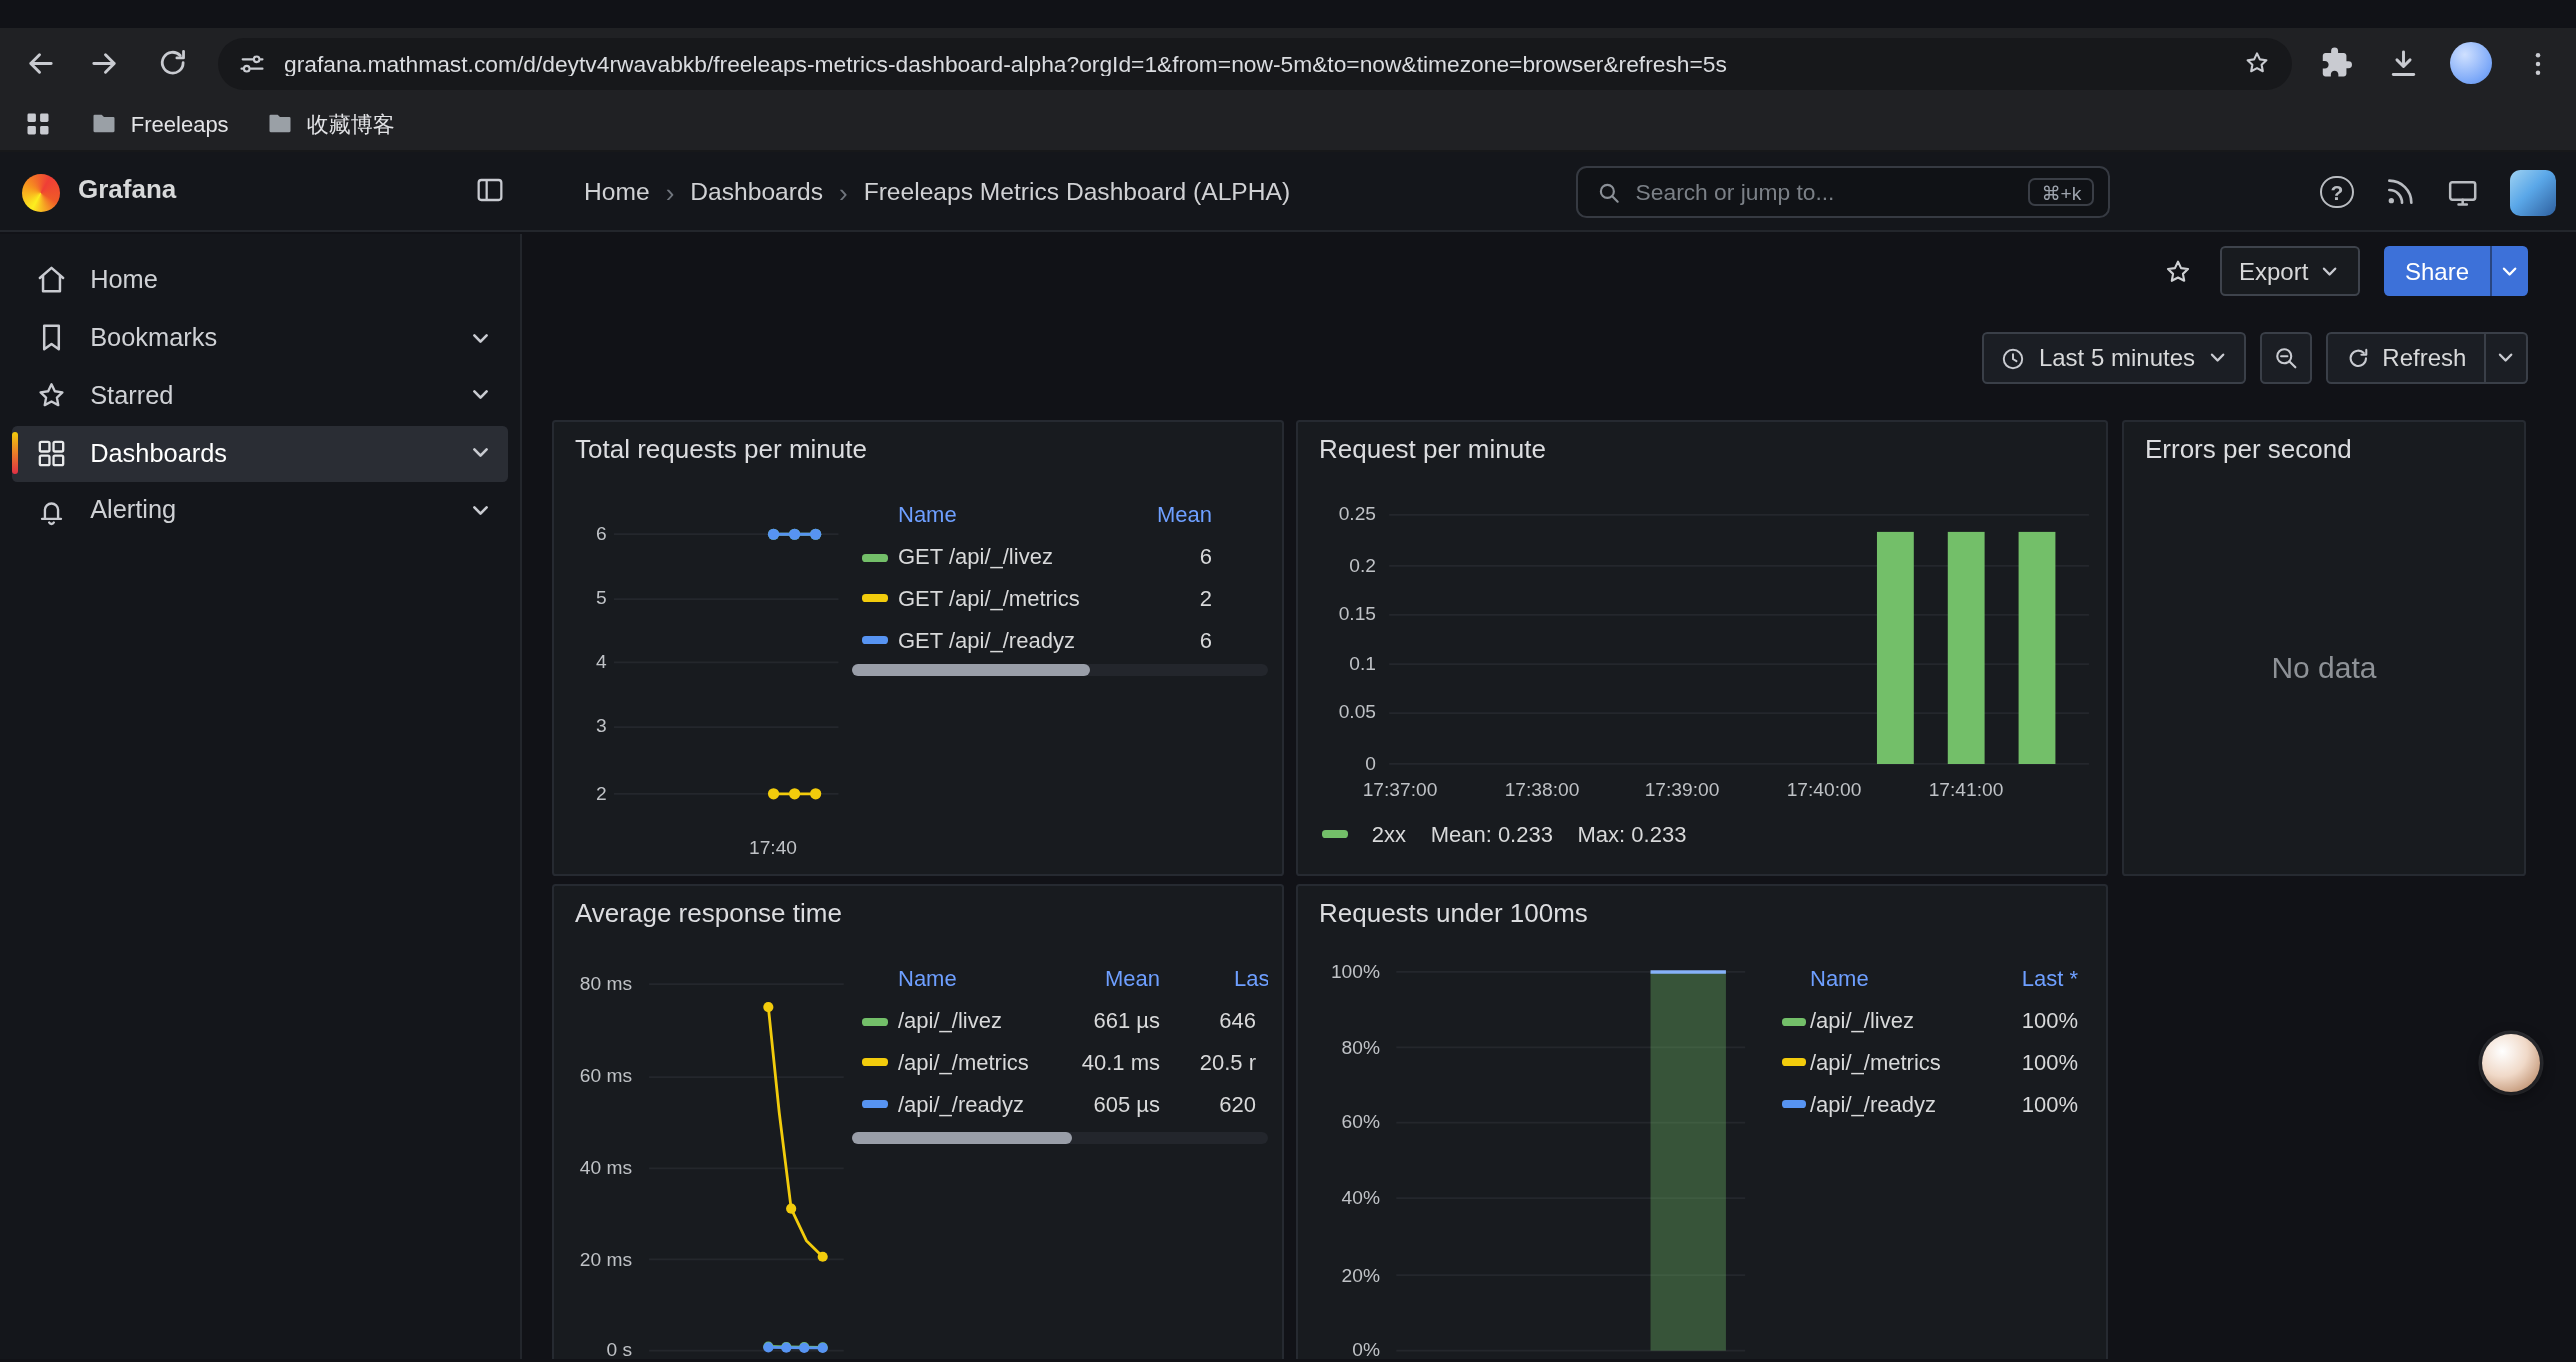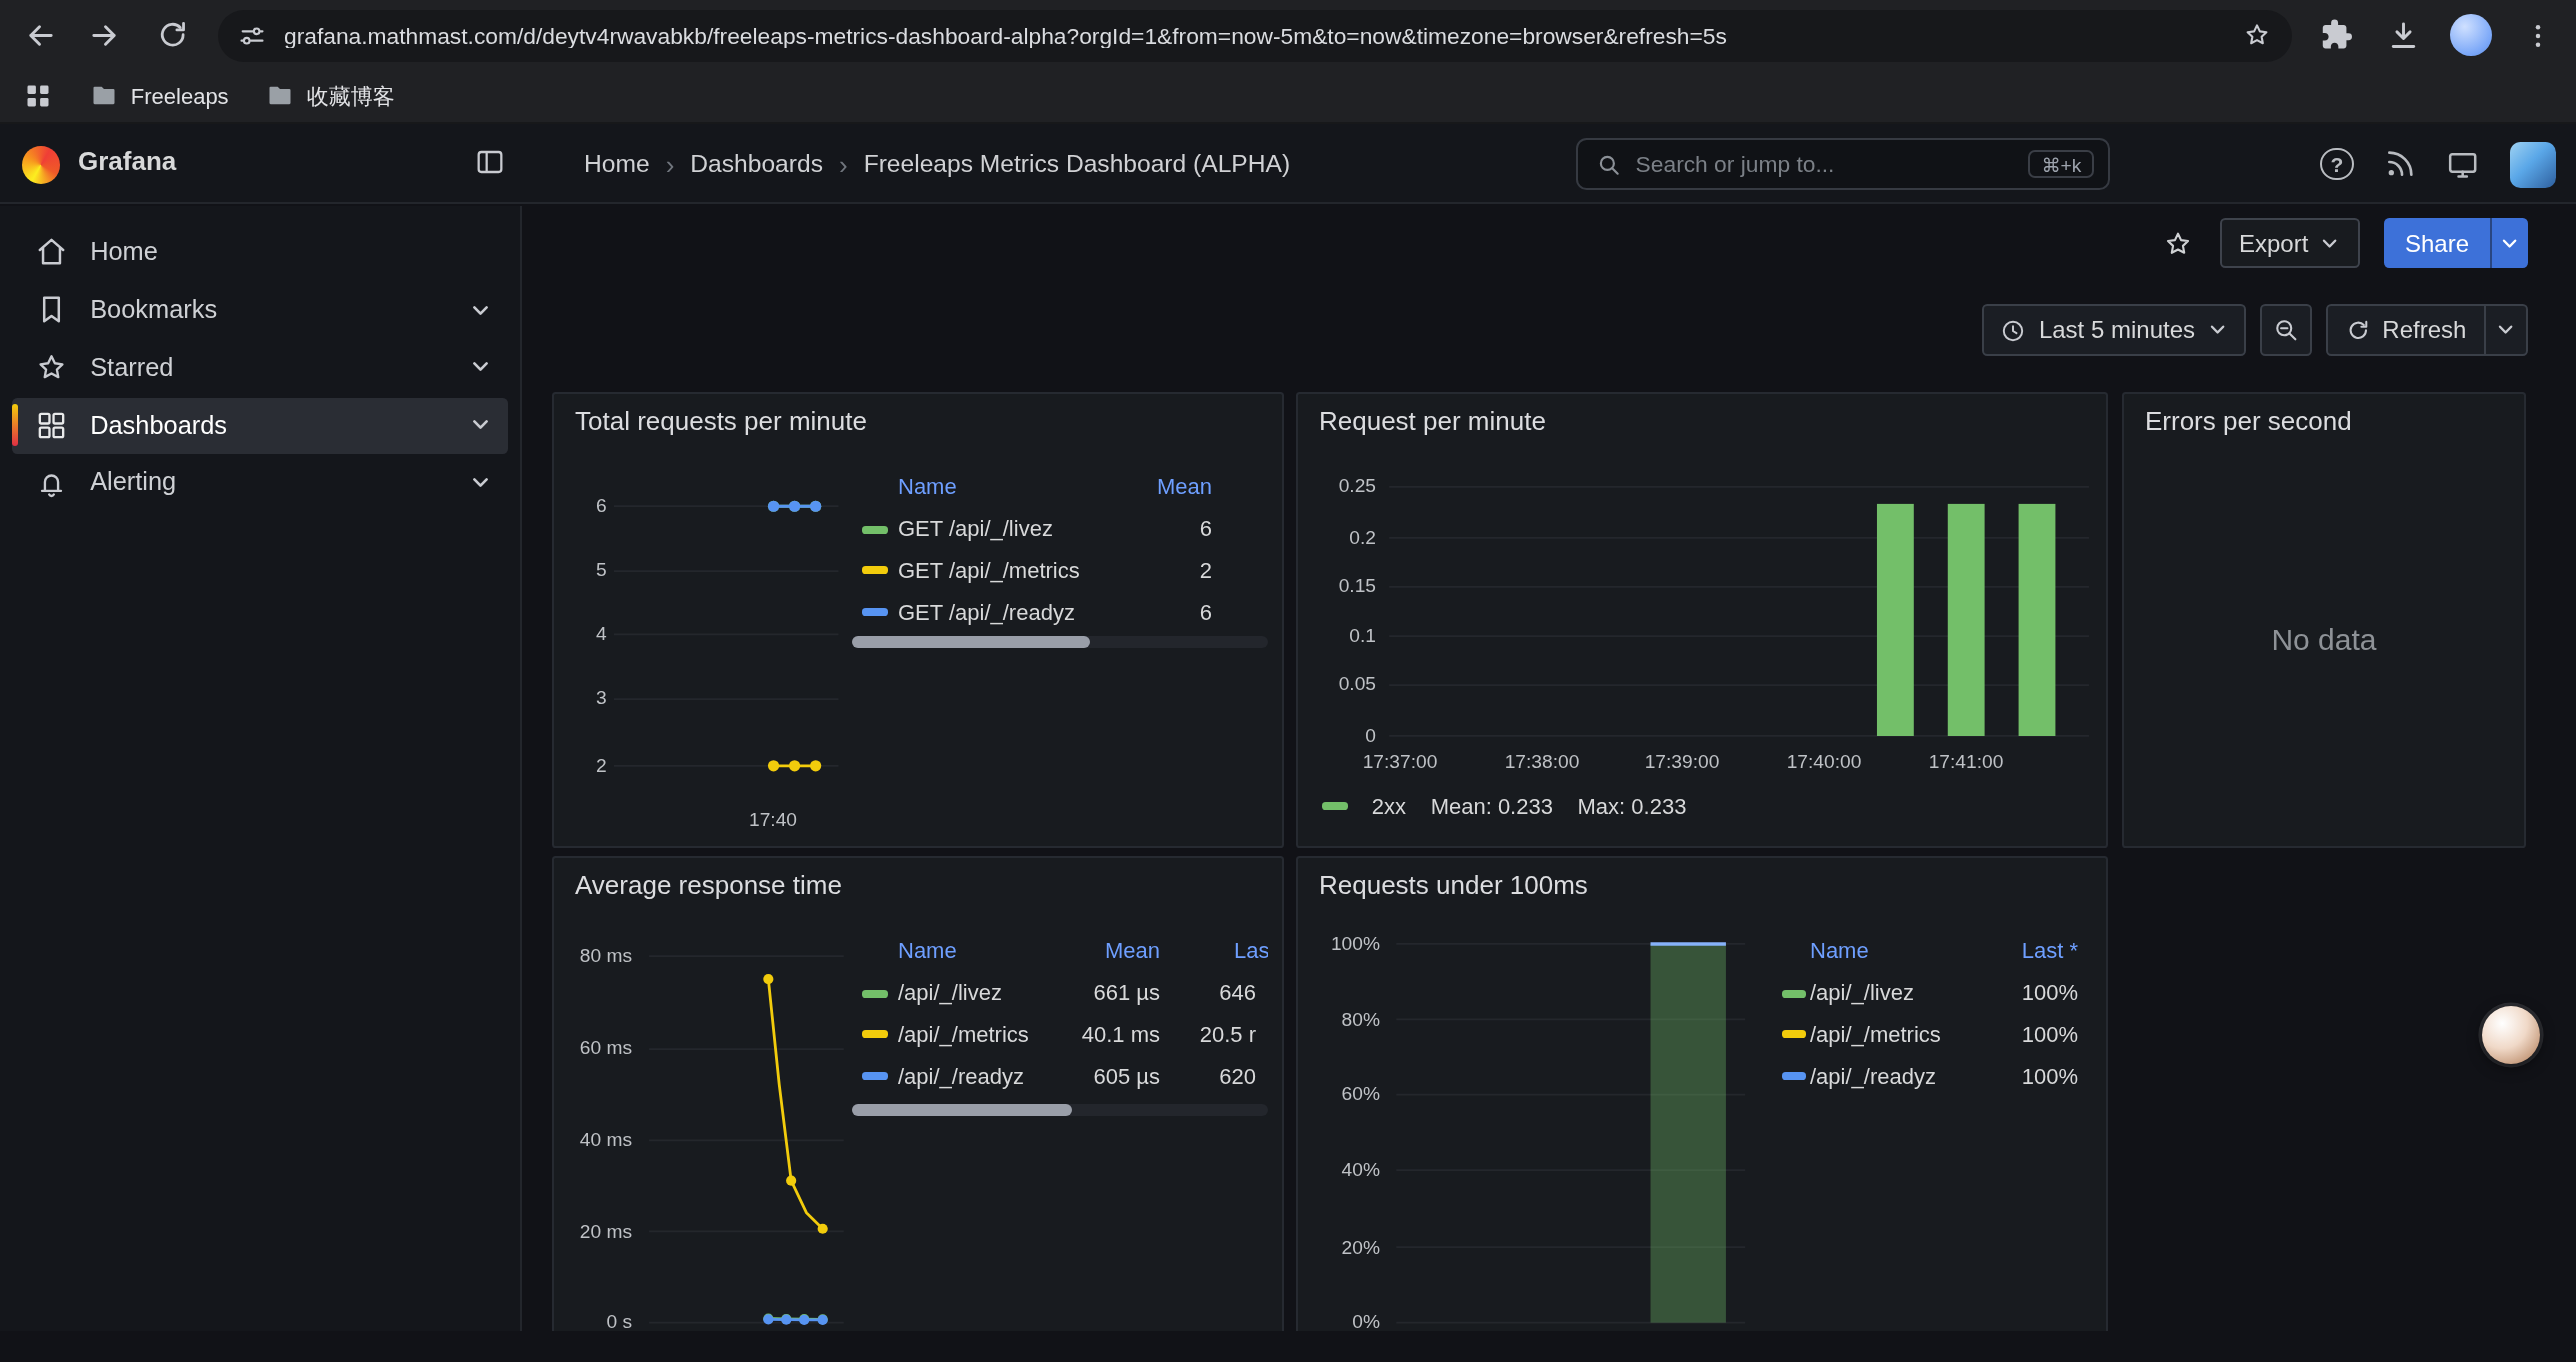--- a/index.html
+++ b/index.html
@@ -1,18 +1,18 @@
 <!DOCTYPE html>
 <html style="font-size:14px"><head>
 <meta charset="utf-8">
 <style>
   html,body{margin:0;padding:0;background:#111217;}
   *{box-sizing:border-box;}
   body{font-family:"Liberation Sans","DejaVu Sans",sans-serif;-webkit-font-smoothing:antialiased;}
-  #stage{width:2576px;height:1331px;overflow:hidden;position:relative;}
+  #stage{width:2576px;height:1331px;overflow:hidden;position:relative;margin-top:28px;}
   #app{width:1288px;height:681px;transform:scale(2);transform-origin:0 0;position:relative;background:#111217;overflow:hidden;}
 
   .ic{display:block;color:#c9cbd1;}
   svg{display:block;}
 
   
   .chrome-toolbar{position:absolute;left:0;top:0;width:1288px;height:35px;background:#202124;display:flex;align-items:center;padding:0 8.8px;gap:12.3px;}
   .nav-btn{width:21px;height:21px;display:flex;align-items:center;justify-content:center;flex:none;}
   .omnibox{flex:1;height:26px;background:#17181b;border-radius:13px;display:flex;align-items:center;padding:0 10.5px;gap:8.8px;min-width:0;}
   .omnibox .url{flex:1;font-size:11.4px;color:#dadce0;white-space:nowrap;overflow:hidden;}

